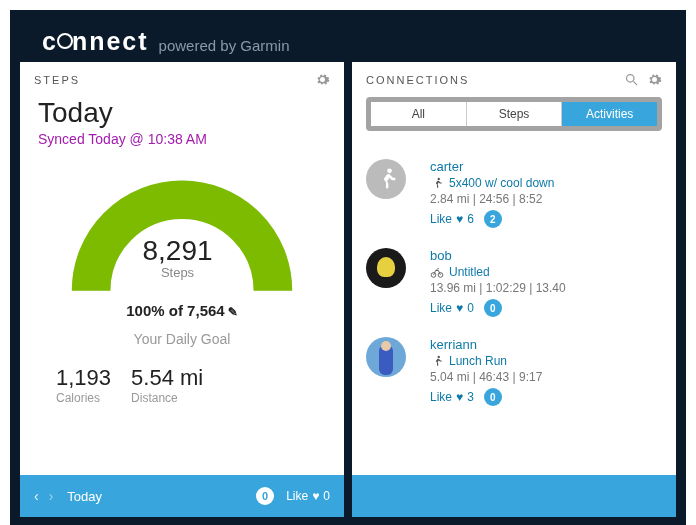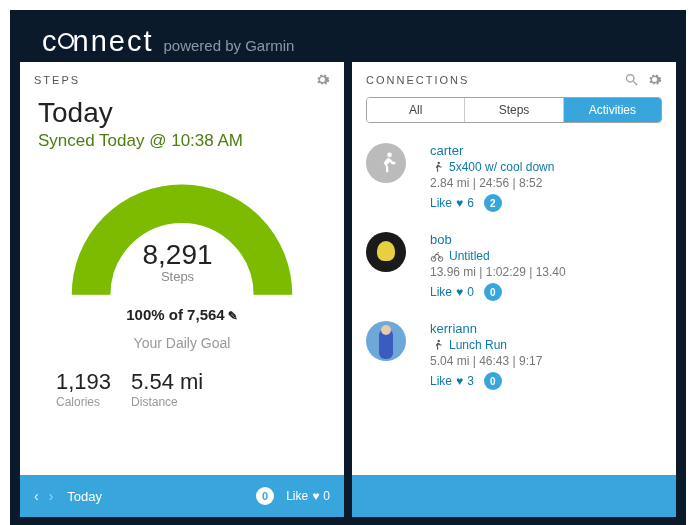--- a/index.html
+++ b/index.html
@@ -1,51 +1,51 @@
 <!DOCTYPE html>
 <html><head>
 <meta charset="utf-8">
 <style>
 *{margin:0;padding:0;box-sizing:border-box;font-family:Arial,Helvetica,sans-serif}
 body{background:#fff;display:flex;justify-content:center;padding:10px}
 .device{width:696px;height:525px;background:#0b1a2b;padding:10px;position:relative}
 .header{height:42px;display:flex;align-items:center;padding-left:22px;color:#fff}
-.brand{font-size:29px;letter-spacing:2px;font-weight:400;font-family:"Trebuchet MS",sans-serif}
+.brand{font-size:25px;letter-spacing:2px;font-weight:700;font-family:"Trebuchet MS",sans-serif}
 .brand .o{display:inline-block;width:16px;height:16px;border:2px solid #fff;border-radius:50%;vertical-align:middle;margin:0 -1px;position:relative;top:-2px}
 .powered{font-size:15px;color:#8a98a8;margin-left:10px;margin-top:8px}
 .panels{display:flex;gap:8px;height:455px}
 .panel{background:#fff;flex:1;display:flex;flex-direction:column;position:relative}
 .panel-head{display:flex;align-items:center;padding:10px 14px 6px 14px}
 .panel-title{font-size:11px;letter-spacing:2px;color:#555}
 .spacer{flex:1}
 .gear,.search{width:15px;height:15px;color:#888;cursor:pointer;margin-left:8px}
 .steps-body{padding:4px 18px 0 18px;flex:1}
 .today{font-size:28px;font-weight:300;color:#222}
-.synced{font-size:17px;color:#4d7c0f;margin-top:2px}
+.synced{font-size:14px;color:#a21caf;margin-top:2px}
 .gauge-wrap{text-align:center;margin-top:30px;position:relative}
 .gauge{width:230px;height:125px;margin:0 auto;position:relative}
 .gauge svg{width:100%;height:100%}
 .gauge-center{position:absolute;left:0;right:9px;top:58px;text-align:center}
 .step-count{font-size:28px;color:#222}
 .step-label{font-size:13px;color:#888;margin-top:-2px}
 .goal-line{text-align:center;margin-top:0;font-weight:bold;font-size:15px;color:#222}
 .goal-line .pen{font-size:12px;margin-left:3px}
 .goal-sub{text-align:center;font-size:14px;color:#999;margin-top:12px}
 .stats{display:flex;padding:18px 18px 10px 18px;gap:20px}
 .stat-v{font-size:22px;color:#222}
 .stat-l{font-size:12px;color:#999}
 .footer{background:#38a6dc;height:42px;display:flex;align-items:center;padding:0 14px;color:#fff;font-size:13px}
 .footer .chev{font-size:14px;margin-right:10px;cursor:pointer;opacity:.9}
 .footer .chev.dis{opacity:.5}
 .footer .lbl{margin-left:4px}
 .footer .sp{flex:1}
 .badge{background:#fff;color:#38a6dc;border-radius:50%;width:18px;height:18px;display:inline-flex;align-items:center;justify-content:center;font-size:11px;font-weight:bold;margin-right:12px}
 .like{display:inline-flex;align-items:center;font-size:12px}
 .heart{margin:0 4px}
-.tabs{display:flex;margin:4px 14px 10px 14px;border-radius:4px;overflow:hidden;border:1px solid #a3a3a3}
+.tabs{display:flex;margin:4px 14px 18px 14px;border-radius:4px;overflow:hidden;border:5px solid #a3a3a3}
 .tab{flex:1;text-align:center;font-size:12px;padding:5px 0;background:#fff;color:#444;cursor:pointer;border-right:1px solid #ccc}
 .tab:last-child{border-right:none}
 .tab.active{background:#38a6dc;color:#fff}
 .feed{flex:1;overflow:hidden;padding:0 14px}
 .item{display:flex;padding:10px 0;gap:24px}
 .avatar{width:40px;height:40px;border-radius:50%;flex-shrink:0;display:flex;align-items:center;justify-content:center}
 .av-run{background:#bbb}
 .av-run svg{width:28px;height:28px;fill:#fff}
 .av-bob{background:#1a1a1a;position:relative;overflow:hidden}
 .av-bob::before{content:"";position:absolute;width:18px;height:20px;background:#e6d040;border-radius:50% 50% 40% 40%;top:9px;left:11px}

